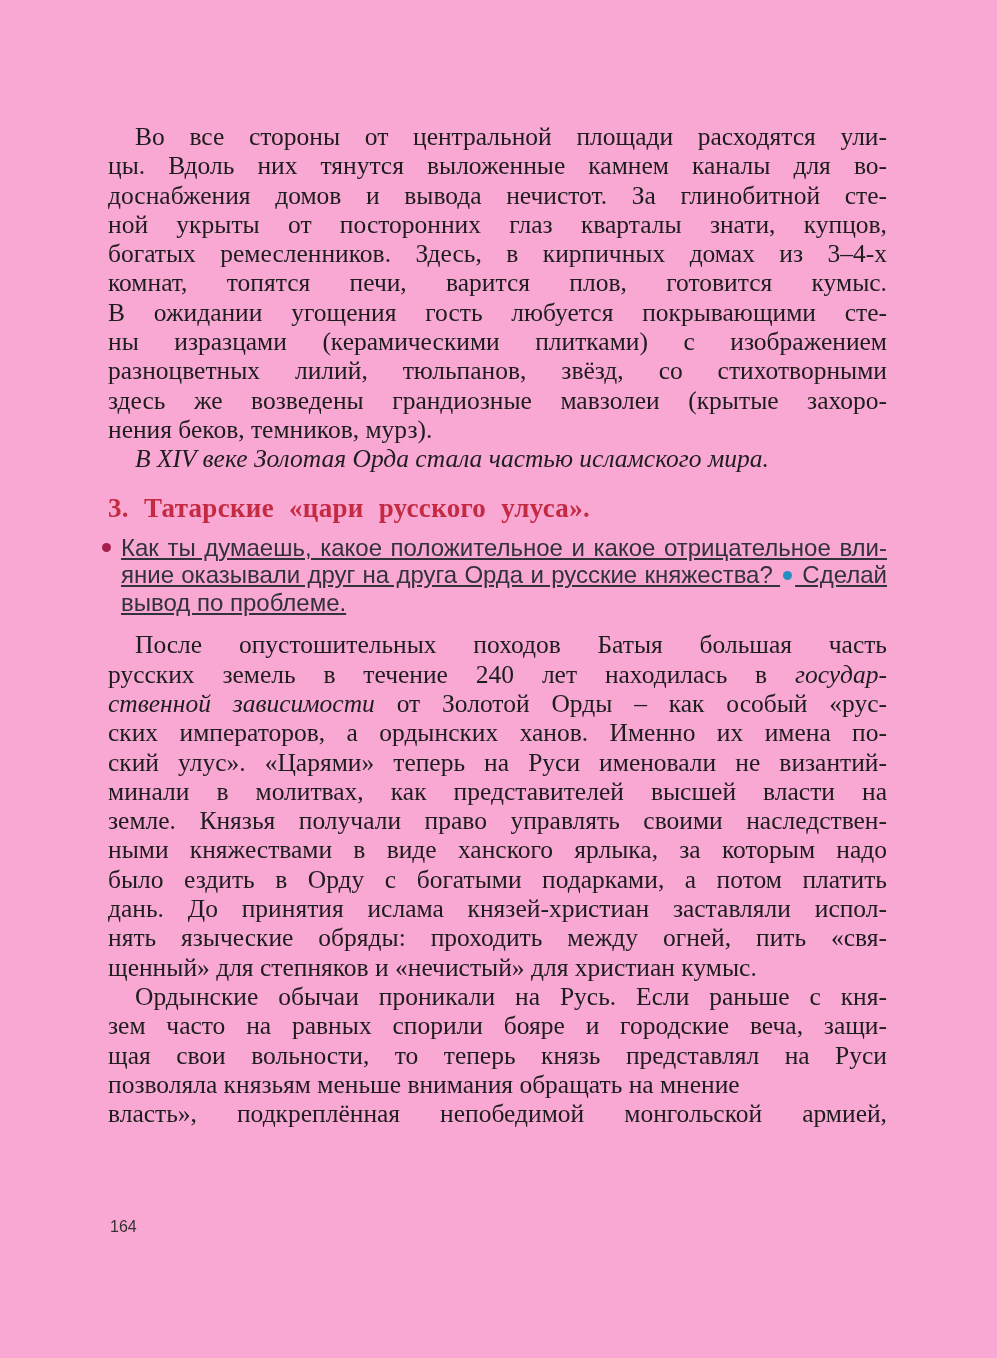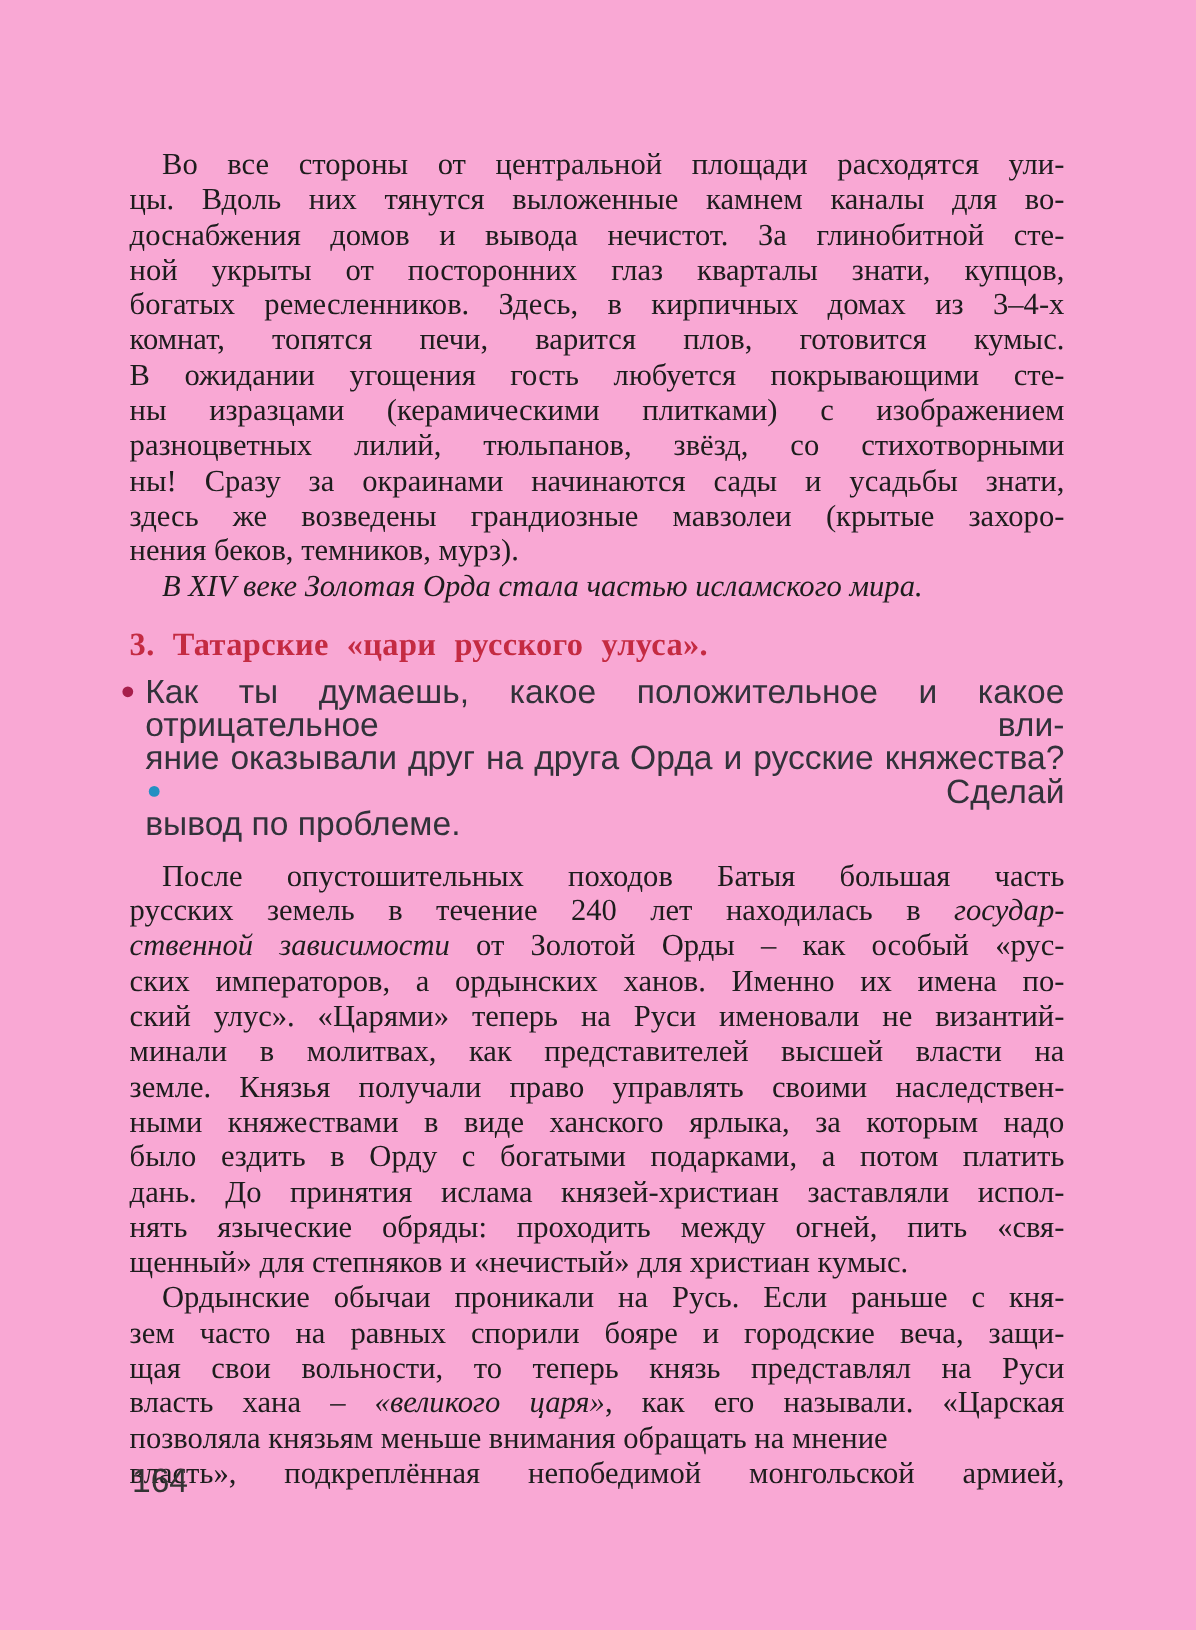--- a/index.html
+++ b/index.html
@@ -43,23 +43,24 @@
     word-spacing: 8px;
     letter-spacing: 0.3px;
   }
 
   
   .block.question {
     position: relative;
     margin: 4px 0 14px 0;
     padding-left: 13px;
     font-family: "Liberation Sans", sans-serif;
-    font-size: 28px;
+    font-size: 24px;
     line-height: 27.6px;
     color: #32323a;
+    text-decoration: underline;
   }
   .block.question .line {
     text-align: justify;
     text-align-last: justify;
   }
   .block.question .line.last { text-align-last: left; }
   .qbullet {
     position: absolute;
     left: -6px;
     top: 9px;
@@ -75,40 +76,39 @@
     border-radius: 50%;
     background: #2490c2;
     vertical-align: middle;
     margin: 0 3px 3px 3px;
   }
   .page-number {
     position: absolute;
     left: 110px;
     top: 1218px;
     font-family: "Liberation Sans", sans-serif;
-    font-size: 28px;
+    font-size: 16px;
     color: #333333;
   }
 </style>
 </head>
 <body>
 
 <div class="page">
   <div class="text-column">
       <div class="block body">
         <div class="line first"><span>Во все стороны от центральной площади расходятся ули-</span></div>
         <div class="line"><span>цы. Вдоль них тянутся выложенные камнем каналы для во-</span></div>
         <div class="line"><span>доснабжения домов и вывода нечистот. За глинобитной сте-</span></div>
         <div class="line"><span>ной укрыты от посторонних глаз кварталы знати, купцов,</span></div>
         <div class="line"><span>богатых ремесленников. Здесь, в кирпичных домах из 3–4-х</span></div>
         <div class="line"><span>комнат, топятся печи, варится плов, готовится кумыс.</span></div>
         <div class="line"><span>В ожидании угощения гость любуется покрывающими сте-</span></div>
         <div class="line"><span>ны изразцами (керамическими плитками) с изображением</span></div>
         <div class="line"><span>разноцветных лилий, тюльпанов, звёзд, со стихотворными</span></div>
-        <div class="line"><span>ны! Сразу за окраинами начинаются сады и усадьбы знати,</span></div>
         <div class="line"><span>здесь же возведены грандиозные мавзолеи (крытые захоро-</span></div>
         <div class="line last"><span>нения беков, темников, мурз).</span></div>
       </div>
       <div class="block note">
         <div class="line last first"><span>В XIV веке Золотая Орда стала частью исламского мира.</span></div>
       </div>
       <div class="block heading">3. Татарские «цари русского улуса».</div>
       <div class="block question">
         <span class="qbullet"></span>
         <div class="line"><span>Как ты думаешь, какое положительное и какое отрицательное вли-</span></div>
@@ -126,19 +126,18 @@
         <div class="line"><span>ными княжествами в виде ханского ярлыка, за которым надо</span></div>
         <div class="line"><span>было ездить в Орду с богатыми подарками, а потом платить</span></div>
         <div class="line"><span>дань. До принятия ислама князей-христиан заставляли испол-</span></div>
         <div class="line"><span>нять языческие обряды: проходить между огней, пить «свя-</span></div>
         <div class="line last"><span>щенный» для степняков и «нечистый» для христиан кумыс.</span></div>
       </div>
       <div class="block body">
         <div class="line first"><span>Ордынские обычаи проникали на Русь. Если раньше с кня-</span></div>
         <div class="line"><span>зем часто на равных спорили бояре и городские веча, защи-</span></div>
         <div class="line"><span>щая свои вольности, то теперь князь представлял на Руси</span></div>
-        <div class="line"><span>власть хана – </span><span class="it">«великого царя»</span><span>, как его называли. «Царская</span></div>
         <div class="line last"><span>позволяла князьям меньше внимания обращать на мнение</span></div>
         <div class="line"><span>власть», подкреплённая непобедимой монгольской армией,</span></div>
       </div>
     </div>
   <div class="page-number">164</div>
 </div>
 
 </body></html>

